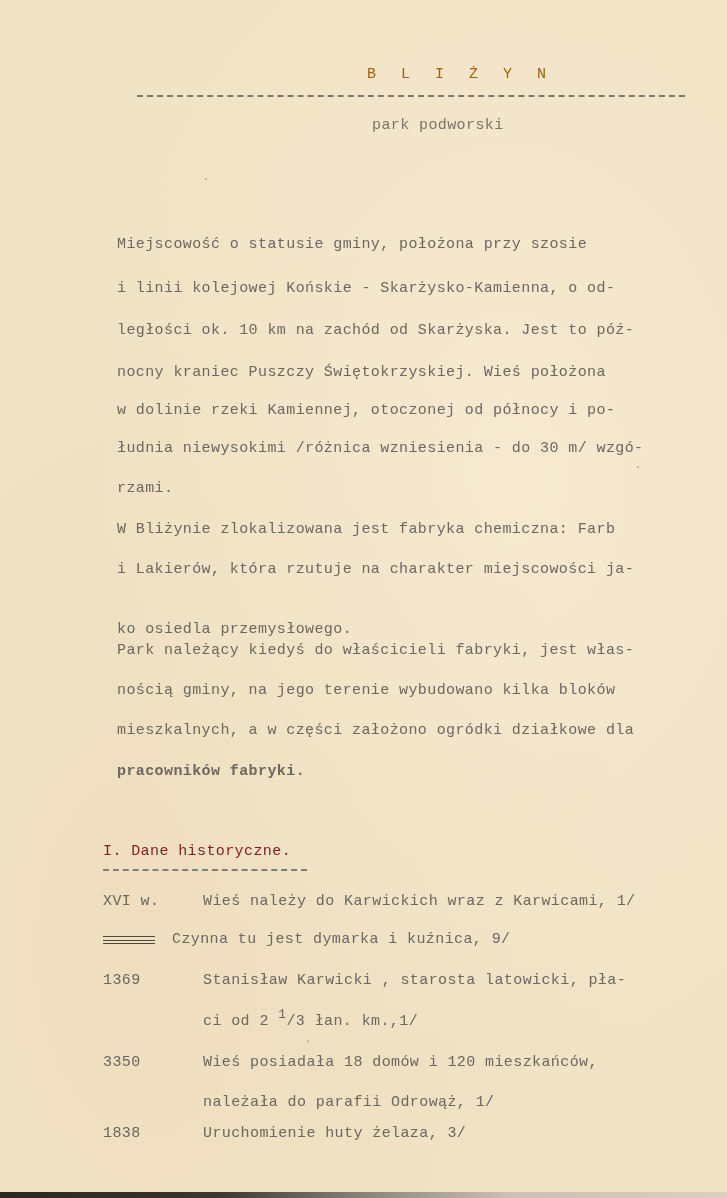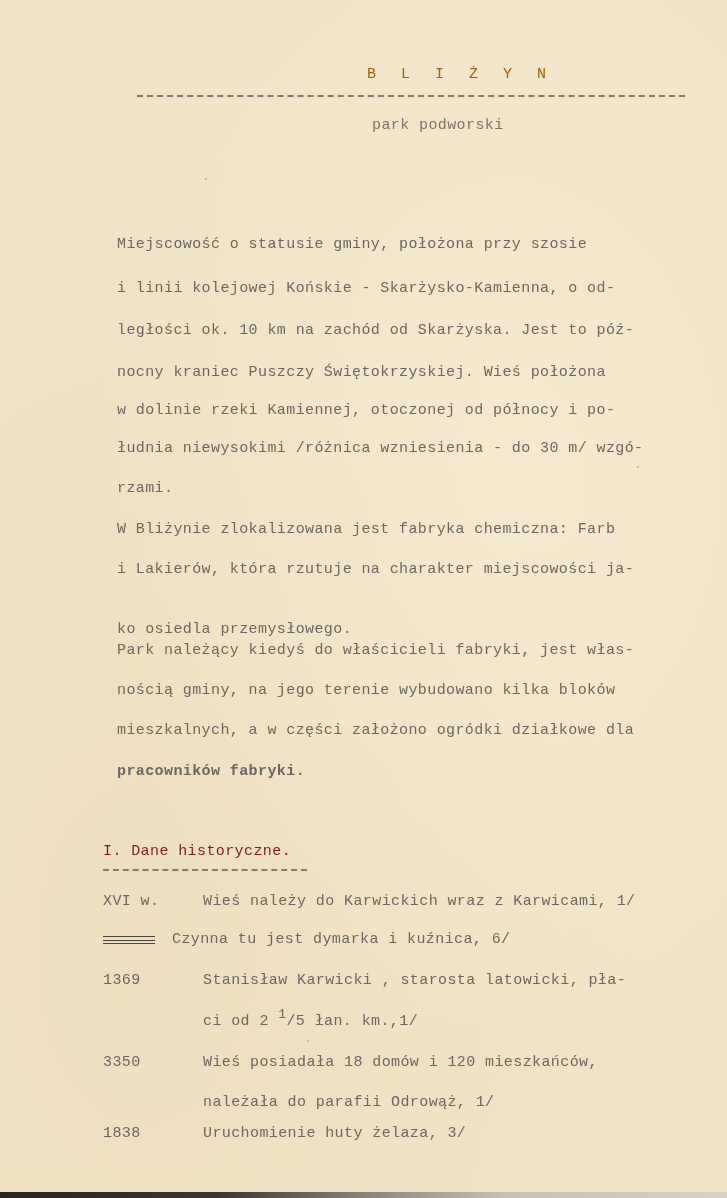--- a/index.html
+++ b/index.html
@@ -113,25 +113,25 @@
 <div class="rule section"></div>
 
 <div class="type hist-date" style="top:893px;">XVI w.</div>
 <div class="type hist-text" style="top:893px;">Wieś należy do Karwickich wraz z Karwicami, 1/</div>
 
 <div class="ditto">
     <span></span>
     <span></span>
     <span></span>
   </div>
-<div class="type" style="left:172px; top:931px;">Czynna tu jest dymarka i kuźnica, 6/</div>
+<div class="type" style="left:172px; top:931px;">Czynna tu jest dymarka i kuźnica, 9/</div>
 
 <div class="type hist-date" style="top:972px;">1369</div>
 <div class="type hist-text" style="top:972px;">Stanisław Karwicki , starosta latowicki, pła-</div>
-<div class="type hist-text" style="top:1013px;"><span>ci od 2</span> <span class="sup">1</span><span>/5 łan. km.,1/</span></div>
+<div class="type hist-text" style="top:1013px;"><span>ci od 2</span> <span class="sup">1</span><span>/3 łan. km.,1/</span></div>
 
 <div class="type hist-date" style="top:1054px;">3350</div>
 <div class="type hist-text" style="top:1054px;">Wieś posiadała 18 domów i 120 mieszkańców,</div>
 <div class="type hist-text" style="top:1094px;">należała do parafii Odrowąż, 1/</div>
 
 <div class="type hist-date" style="top:1125px;">1838</div>
 <div class="type hist-text" style="top:1125px;">Uruchomienie huty żelaza, 3/</div>
 
 <div class="speck" style="left:205px; top:178px;"></div>
 <div class="speck" style="left:637px; top:466px;"></div>

